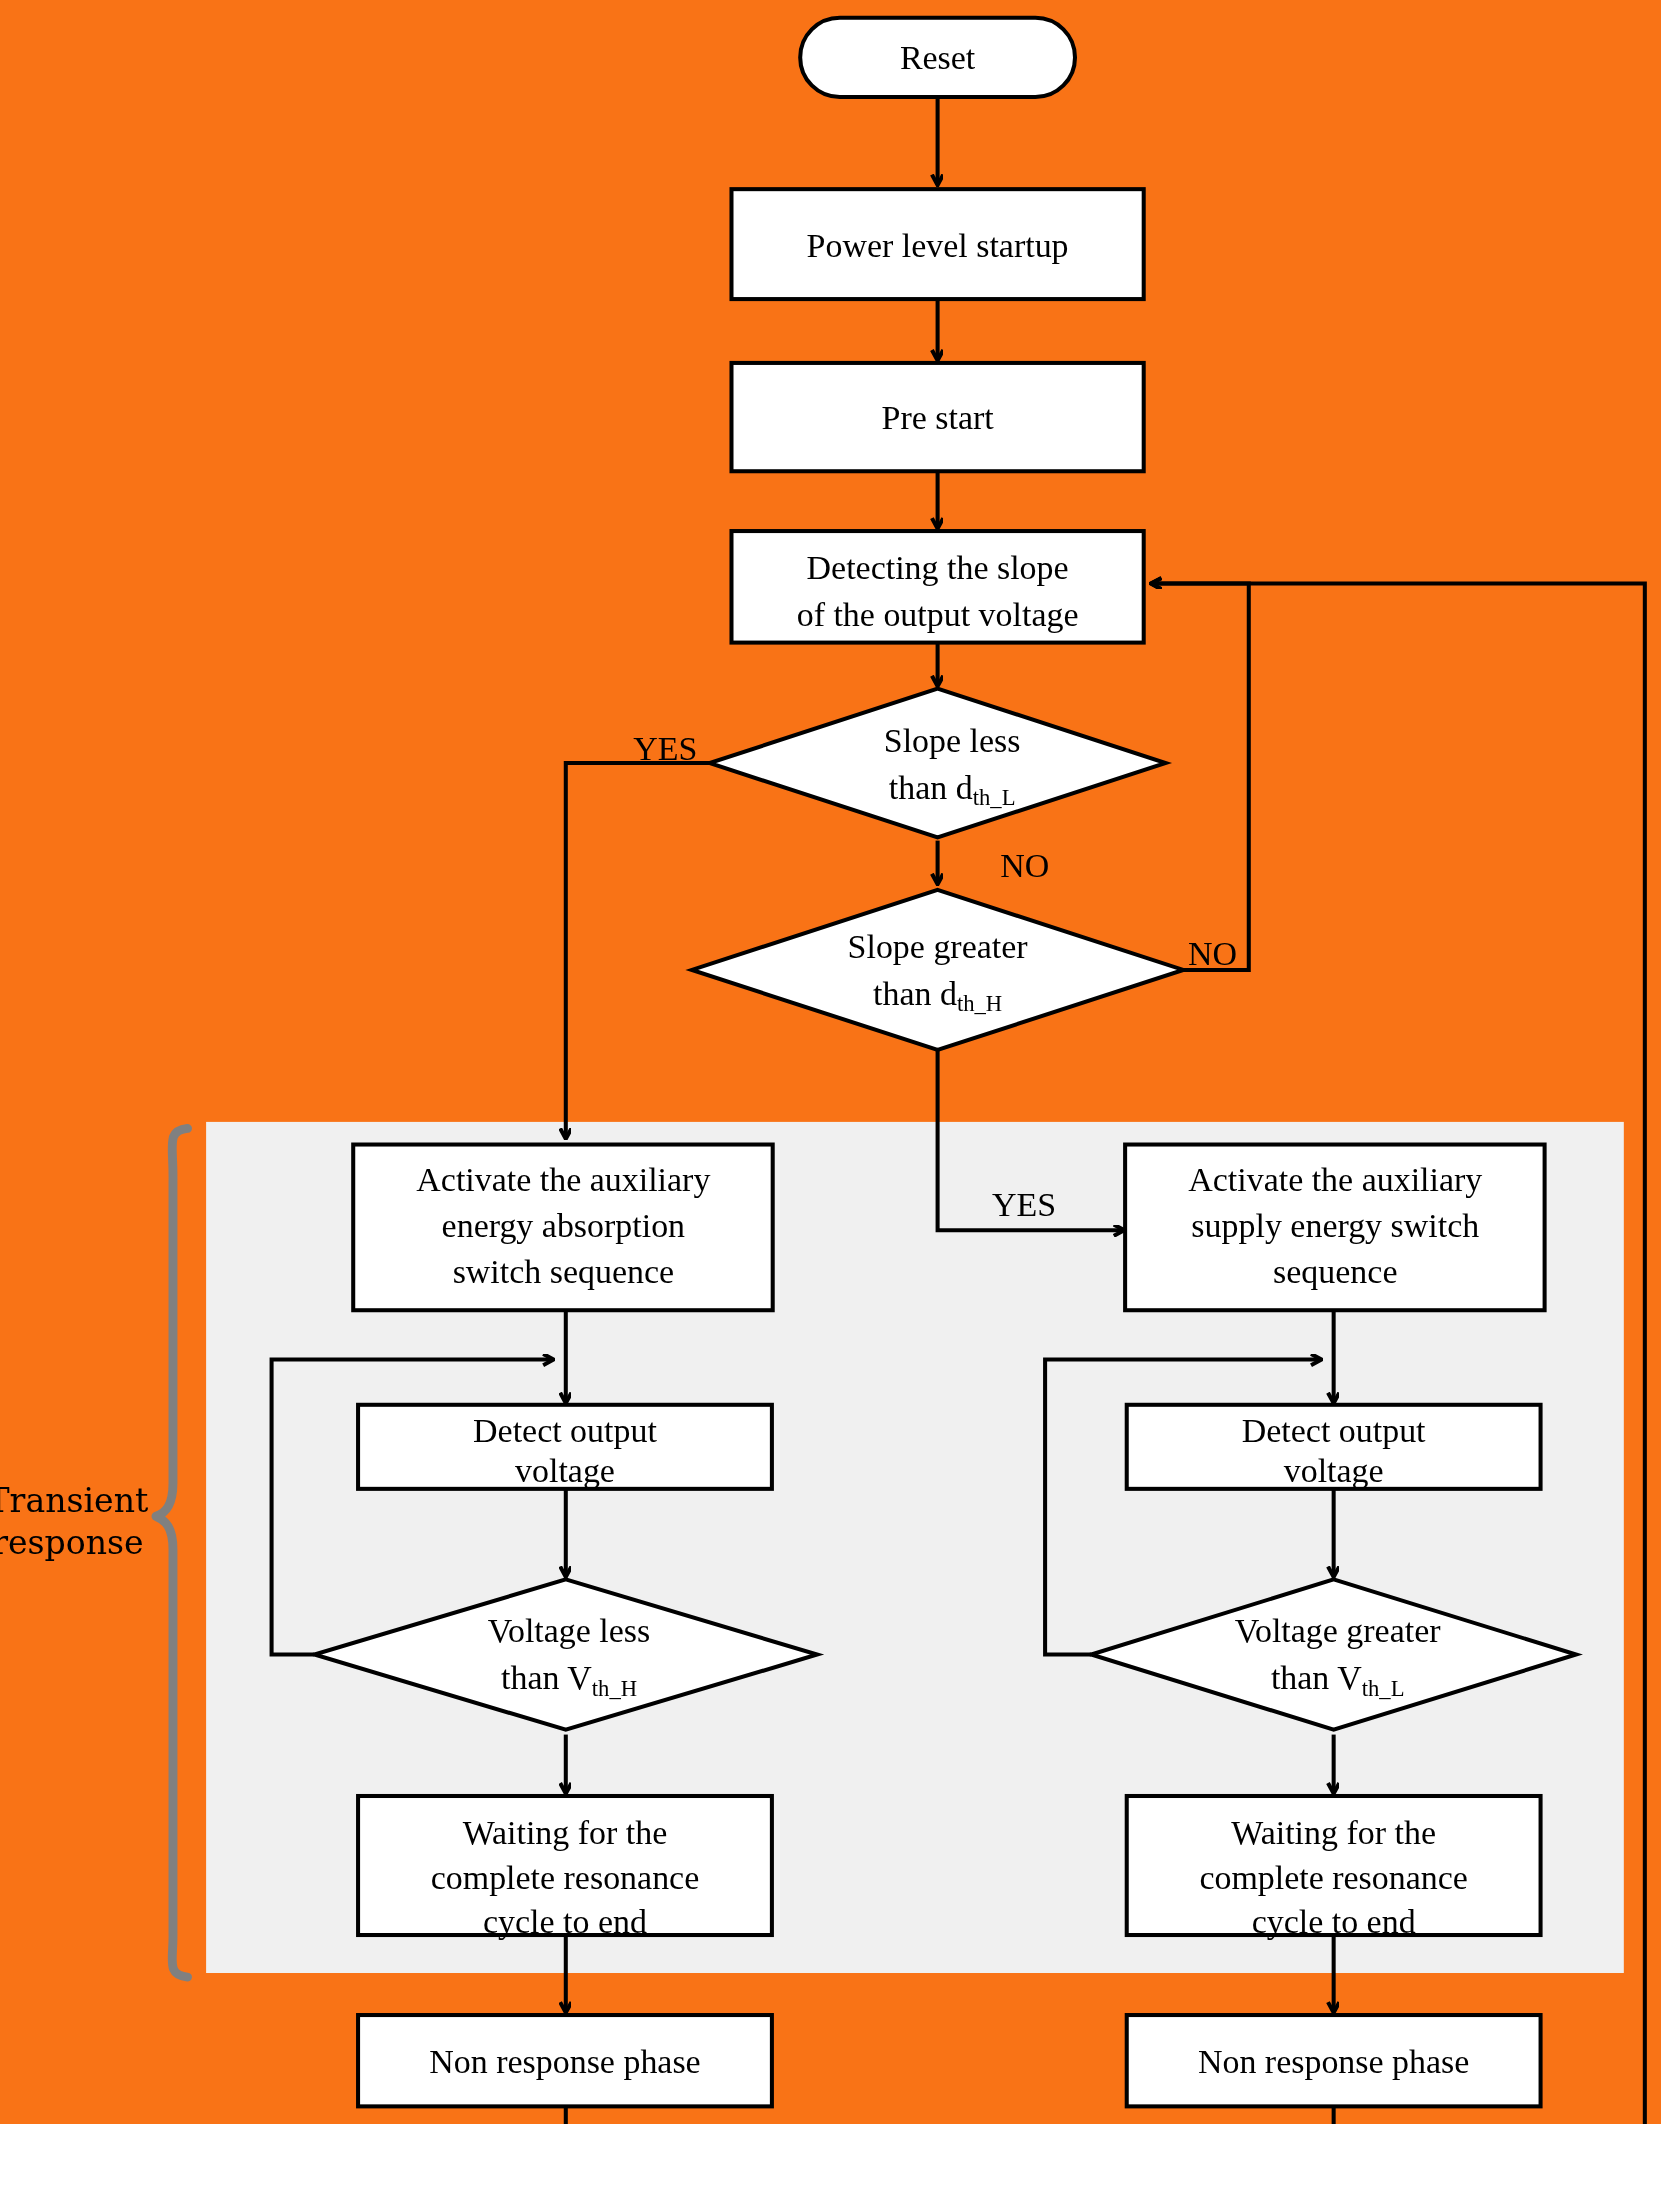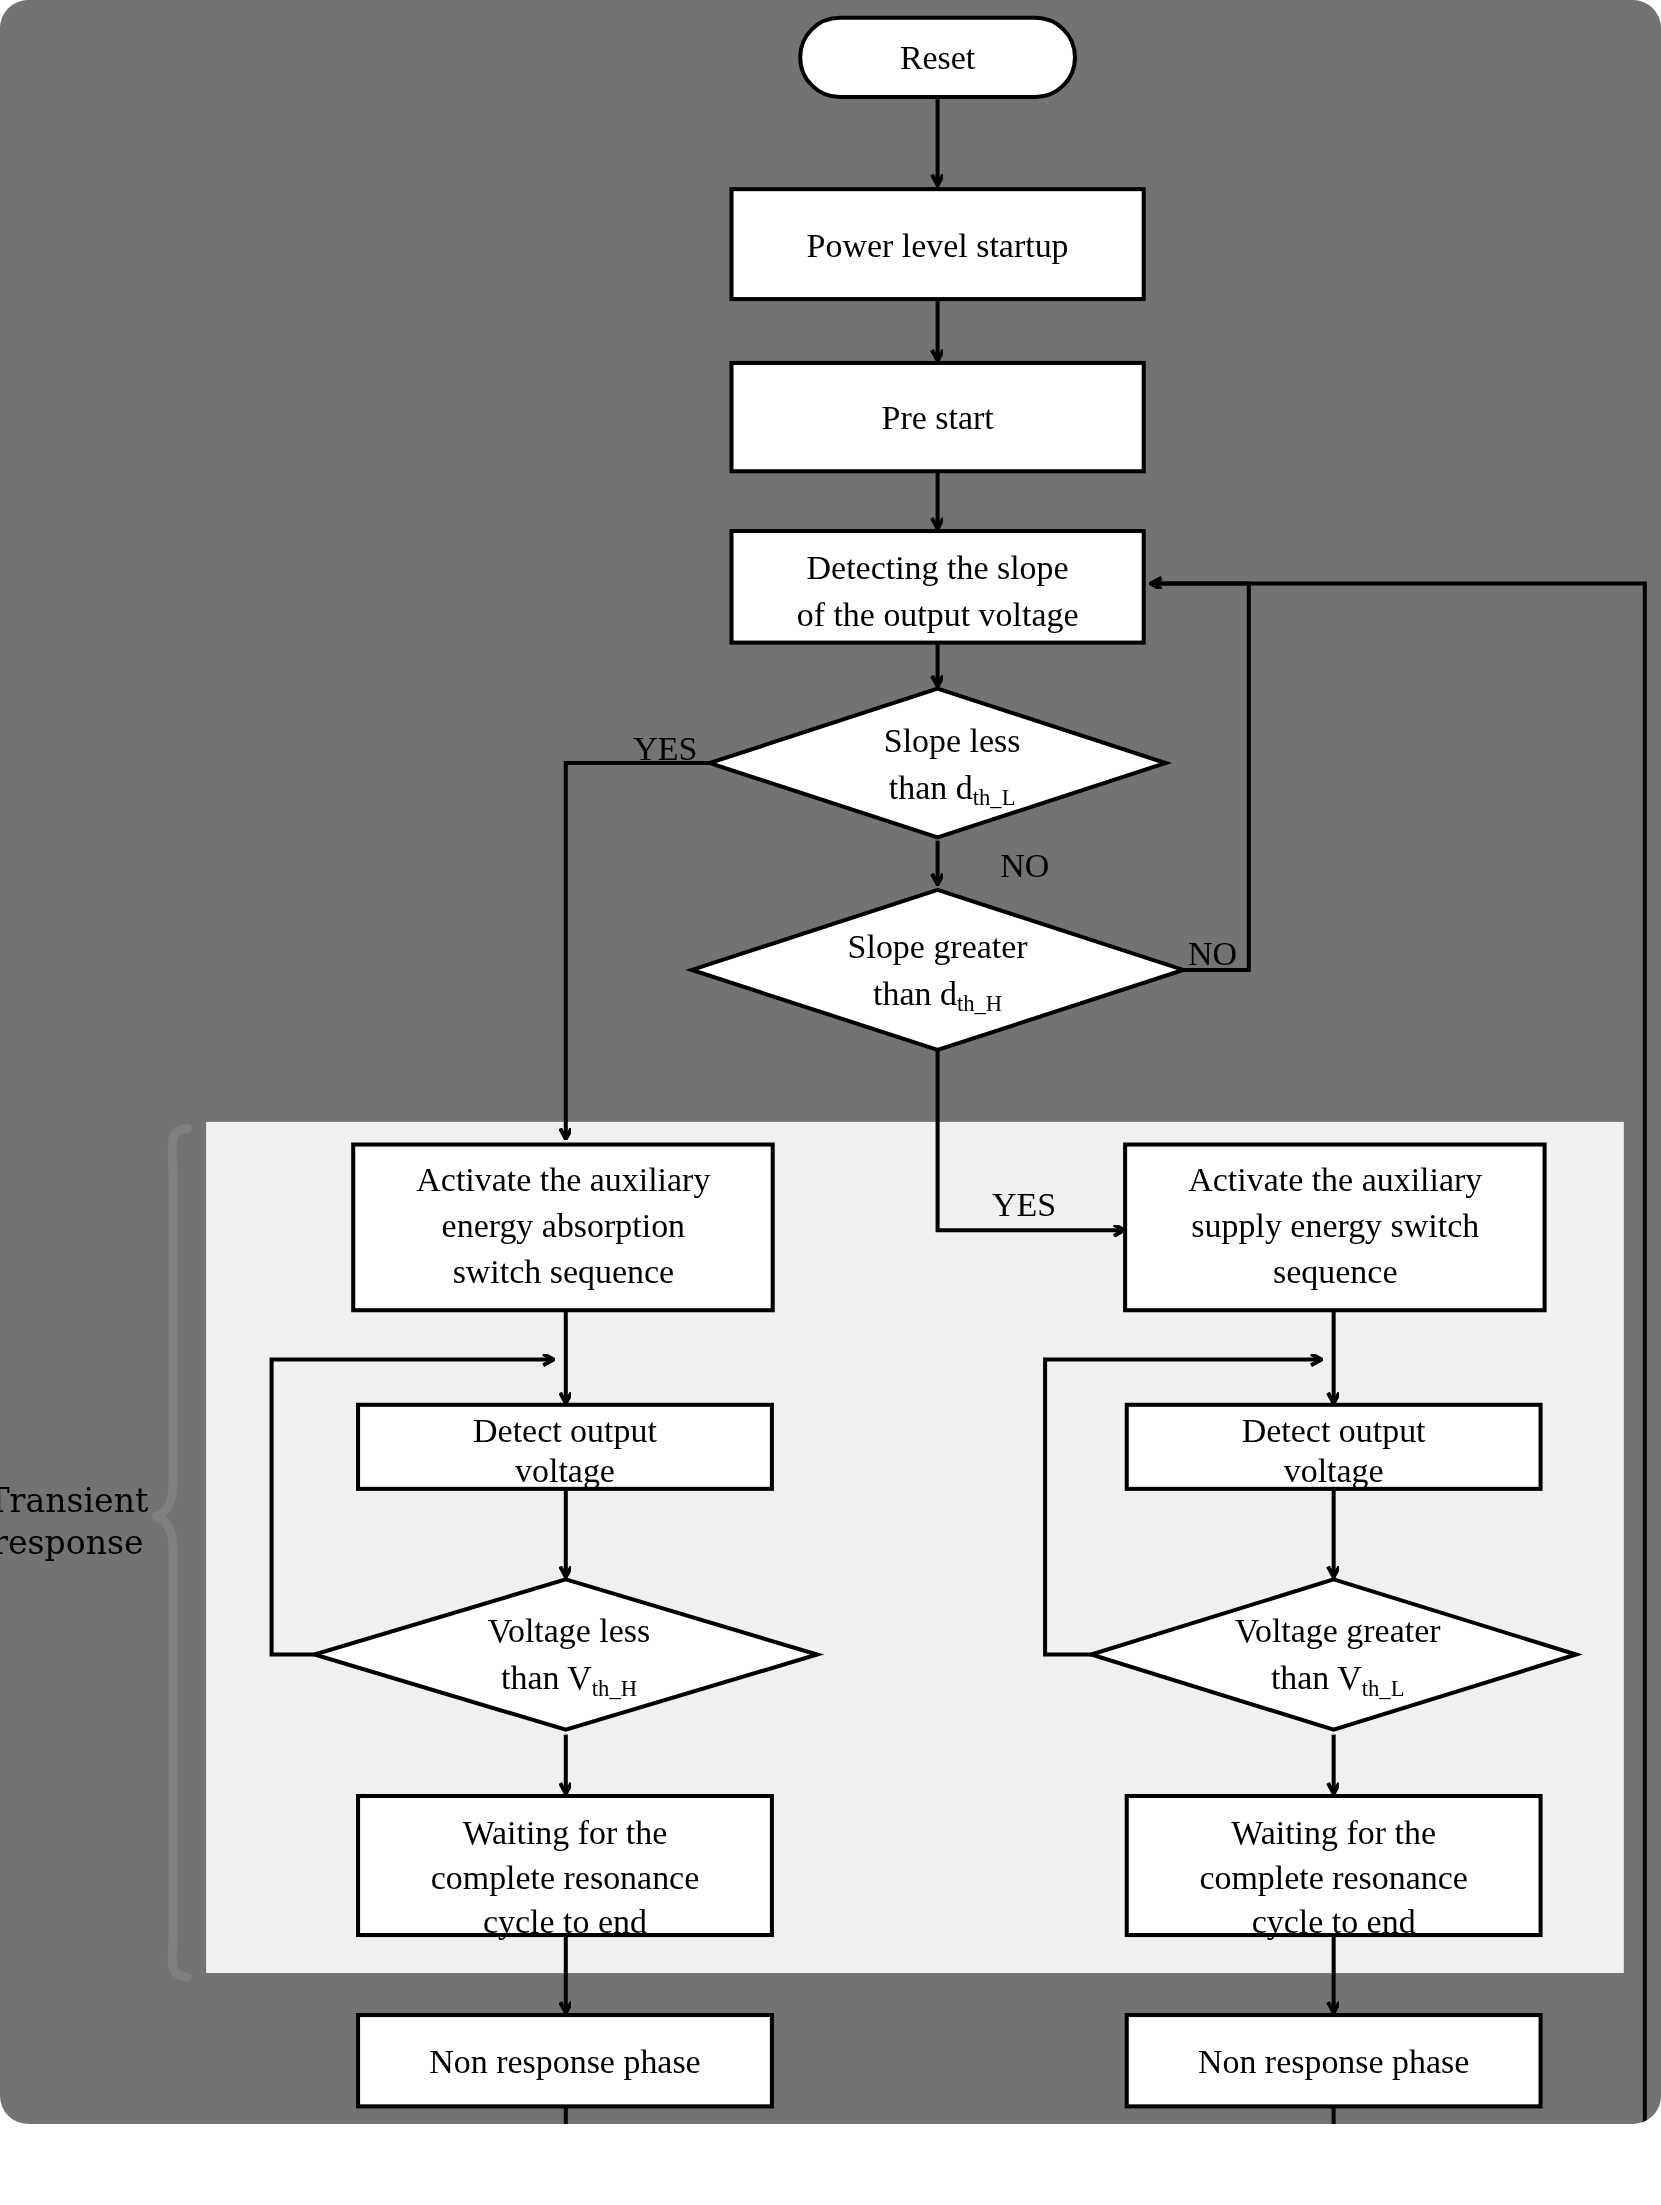--- a/index.html
+++ b/index.html
@@ -4,24 +4,23 @@
 <style>
   html, body {
     margin: 0;
     padding: 0;
     background: #ffffff;
   }
   #page {
     position: relative;
     width: 1661px;
     height: 2124px;
-    background: #737373;
+    background: #f97316;
     overflow: hidden;
     font-family: "Liberation Serif", "DejaVu Serif", serif;
-    border-radius: 28px;
   }
   svg.flow {
     position: absolute;
     top: 0;
     left: 0;
     width: 1661px;
     height: 2205px;
   }
   .node-box {
     fill: #ffffff;

